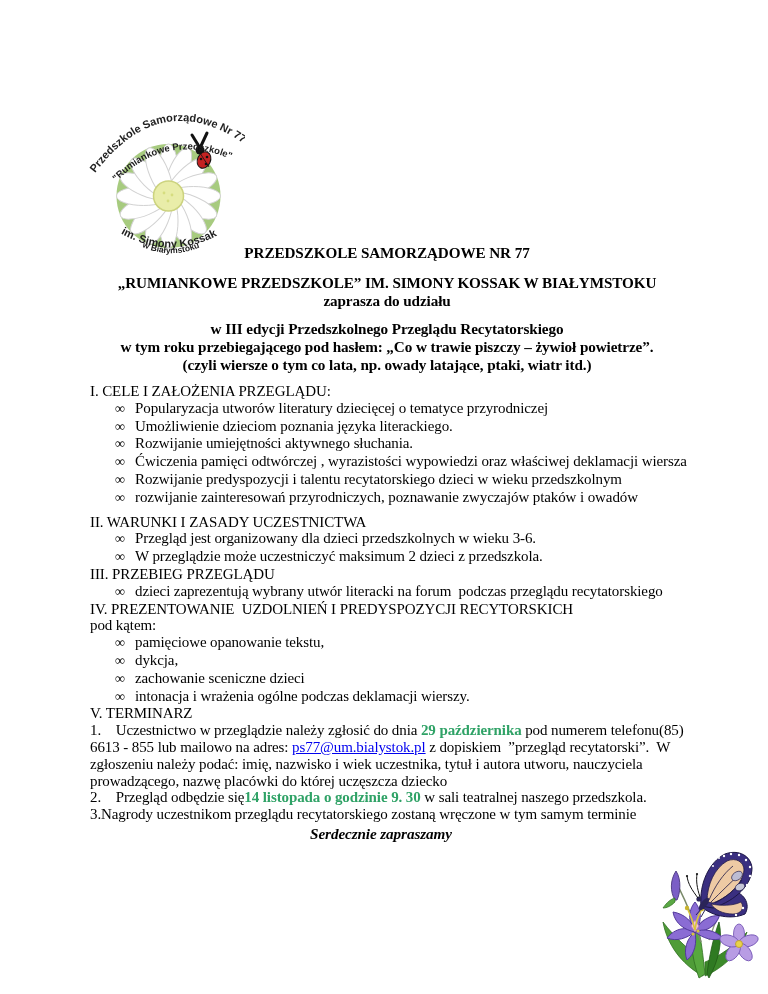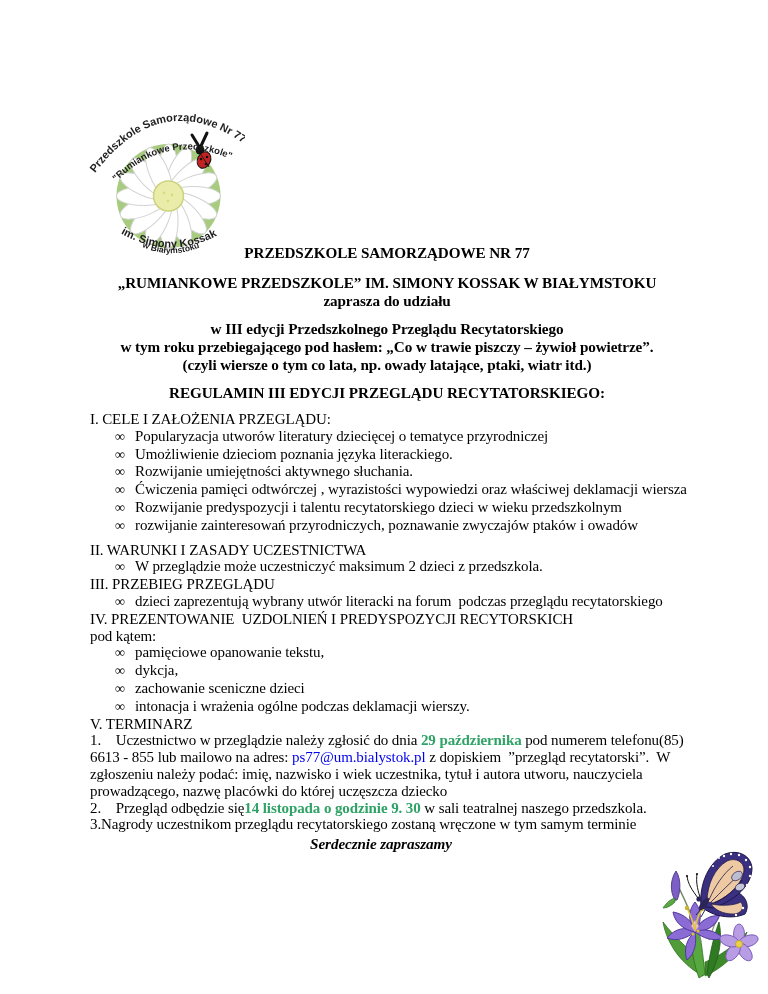--- a/index.html
+++ b/index.html
@@ -18,21 +18,21 @@
   .block-evt{margin-top:10px}
   .block-rules{margin-top:10px}
   .sec-h{font-weight:normal;font-size:15px;line-height:16.8px;margin:0;white-space:pre}
   .m9{margin-top:9px}.m7{margin-top:7px}
   ul.blist{list-style:none;margin:0;padding:0}
   ul.blist li{padding-left:25px;white-space:pre;line-height:16.8px}
   .glyph{display:inline-block;width:20px;font-size:14px}
   .subhead{margin:0;white-space:pre}
   .t-item{margin:0;white-space:pre-wrap}
   .green{color:var(--green,#2fa266);font-weight:bold}
-  .link{color:var(--blue,#0000ee);cursor:pointer}
+  .link{color:var(--blue,#0000ee);text-decoration:underline;cursor:pointer}
   .closing{margin-top:3px;padding-right:12px;text-align:center;font-weight:bold;font-style:italic;font-size:15.2px}
   svg text{font-family:"Liberation Sans",sans-serif;font-weight:bold;fill:#1f1f1f}
 </style>
 </head>
 <body>
 
 <div class="logo">
   <svg viewBox="0 0 160 162" width="160" height="162">
     <defs>
       <path id="tp1" d="M 10,70 Q 75,-16 158,40" fill="none"></path>
@@ -84,34 +84,34 @@
   <div class="hdr">PRZEDSZKOLE SAMORZĄDOWE NR 77</div>
   <div class="block-sub">
     <div class="hdr">„RUMIANKOWE PRZEDSZKOLE” IM. SIMONY KOSSAK W BIAŁYMSTOKU</div>
     <div class="hdr">zaprasza do udziału</div>
   </div>
   <div class="block-evt">
     <div class="hdr">w III edycji Przedszkolnego Przeglądu Recytatorskiego</div>
     <div class="hdr">w tym roku przebiegającego pod hasłem: „Co w trawie piszczy – żywioł powietrze”.</div>
     <div class="hdr">(czyli wiersze o tym co lata, np. owady latające, ptaki, wiatr itd.)</div>
   </div>
-  <div class="hdr block-rules">REGULAMIN III EDYCJI PRZEGLĄDU RECYTATORSKIEGO:</div>
 
   <div class="sec-h m9">I. CELE I ZAŁOŻENIA PRZEGLĄDU:</div>
   <ul class="blist">
     <li><span class="glyph">∞</span><span>Popularyzacja utworów literatury dziecięcej o tematyce przyrodniczej</span></li>
     <li><span class="glyph">∞</span><span>Umożliwienie dzieciom poznania języka literackiego.</span></li>
     <li><span class="glyph">∞</span><span>Rozwijanie umiejętności aktywnego słuchania.</span></li>
     <li><span class="glyph">∞</span><span>Ćwiczenia pamięci odtwórczej , wyrazistości wypowiedzi oraz właściwej deklamacji wiersza</span></li>
     <li><span class="glyph">∞</span><span>Rozwijanie predyspozycji i talentu recytatorskiego dzieci w wieku przedszkolnym</span></li>
     <li><span class="glyph">∞</span><span>rozwijanie zainteresowań przyrodniczych, poznawanie zwyczajów ptaków i owadów</span></li>
   </ul>
 
   <div class="sec-h m7">II. WARUNKI I ZASADY UCZESTNICTWA</div>
   <ul class="blist">
+    <li><span class="glyph">∞</span><span>Przegląd jest organizowany dla dzieci przedszkolnych w wieku 3-6.</span></li>
     <li><span class="glyph">∞</span><span>W przeglądzie może uczestniczyć maksimum 2 dzieci z przedszkola.</span></li>
   </ul>
 
   <div class="sec-h">III. PRZEBIEG PRZEGLĄDU</div>
   <ul class="blist">
     <li><span class="glyph">∞</span><span>dzieci zaprezentują wybrany utwór literacki na forum  podczas przeglądu recytatorskiego</span></li>
   </ul>
 
   <div class="sec-h">IV. PREZENTOWANIE  UZDOLNIEŃ I PREDYSPOZYCJI RECYTORSKICH</div>
   <div class="subhead">pod kątem:</div>

